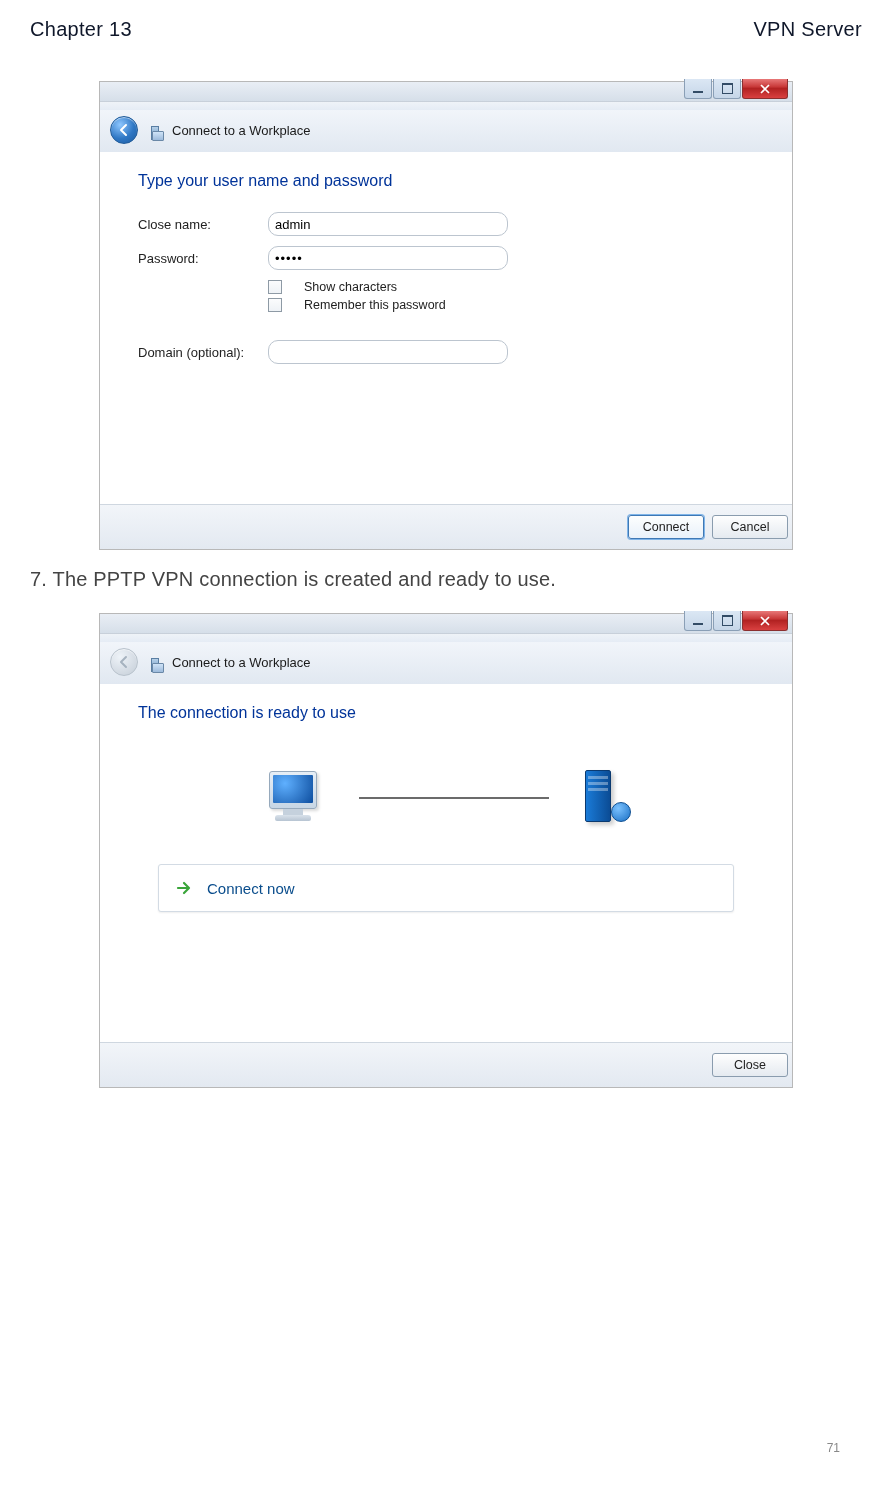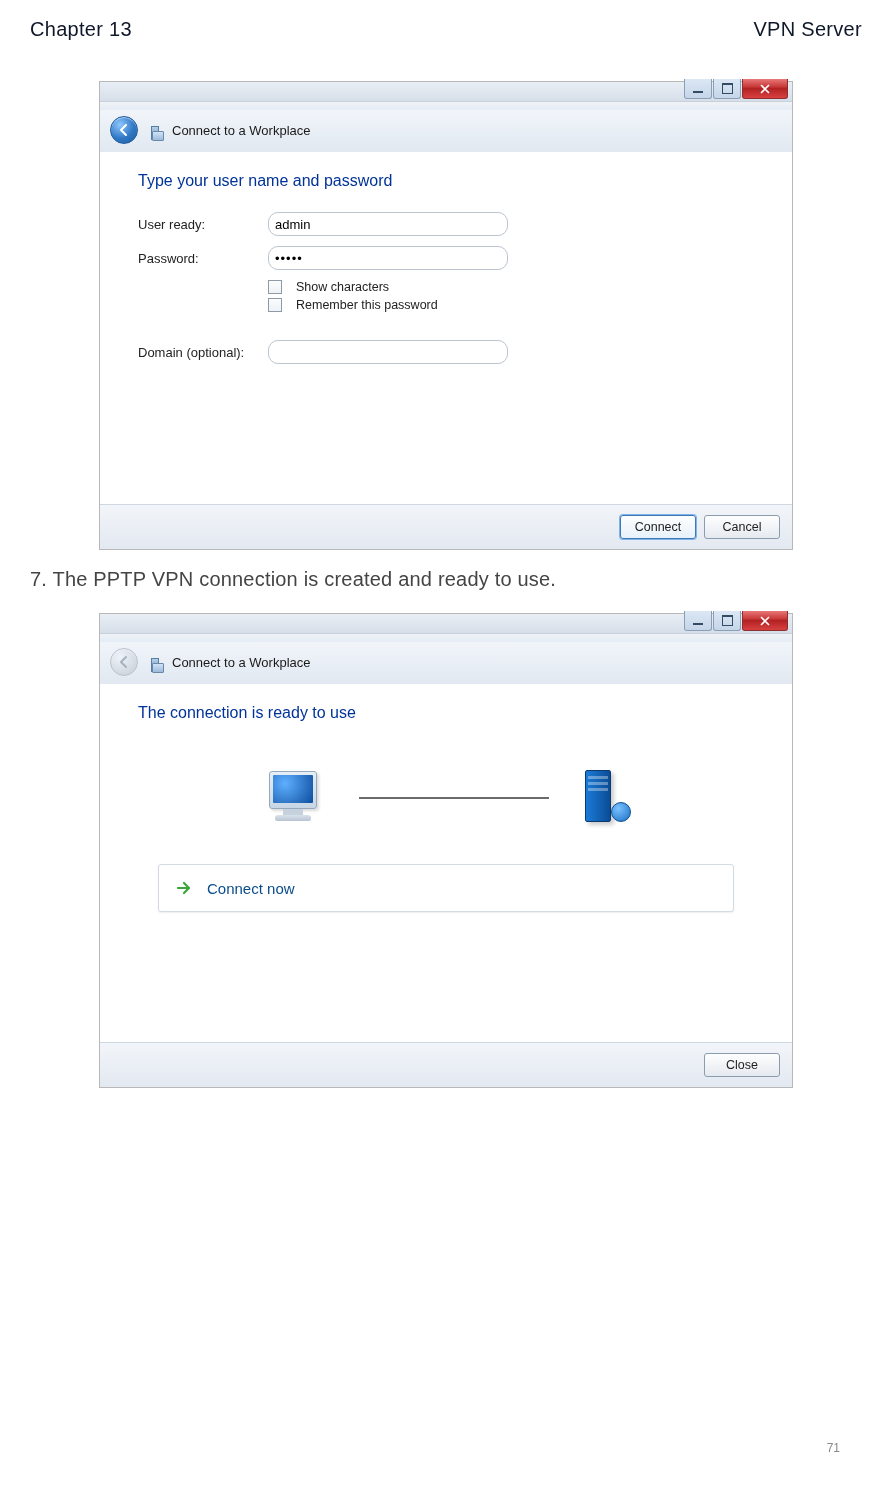--- a/index.html
+++ b/index.html
@@ -153,37 +153,37 @@
     padding: 2px 6px;
     font-size: 13px;
     font-family: inherit;
     background:#fff;
   }
   .pw-dots { letter-spacing: 1px; font-family: Arial; }
   .check-row {
     margin-left: 130px;
     display: flex;
     align-items: flex-start;
-    gap: 14px;
+    gap: 22px;
     font-size: 12.5px;
     color: #222;
     margin-bottom: 4px;
   }
   .chk {
     width: 14px; height: 14px;
     border: 1px solid #8e9aa5;
     background: linear-gradient(#fbfcfd, #eef2f6);
     box-shadow: inset 0 0 1px #fff;
   }
   .win-spacer { height: 130px; }
   .win-spacer2 { height: 130px; }
   .win-footer {
     background: linear-gradient(#f2f5f9, #e3e9f1);
     border-top: 1px solid #cfd7e0;
-    padding: 10px 12px;
+    padding: 10px 4px;
     display:flex;
     justify-content:flex-end;
     gap:8px;
   }
   .btn {
     min-width: 76px;
     height: 24px;
     border: 1px solid #8a9cae;
     border-radius: 3px;
     background: linear-gradient(#fefefe, #e5eaf0);
@@ -292,21 +292,21 @@
       </div>
       <div class="wiz-icon">
         <div class="srv"></div>
           <div class="mon"></div>
       </div>
       <span>Connect to a Workplace</span>
     </div>
     <div class="win-body">
       <div class="win-heading">Type your user name and password</div>
       <div class="form-row">
-        <span class="form-label">User ready:</span>
+        <span class="form-label">Close name:</span>
         <input class="text-input" value="admin" style="">
       </div>
       <div class="form-row">
         <span class="form-label">Password:</span>
         <input class="text-input pw-dots" value="•••••" style="">
       </div>
       <div class="check-row">
         <div class="chk"></div>
         <span>Show characters</span>
       </div>

